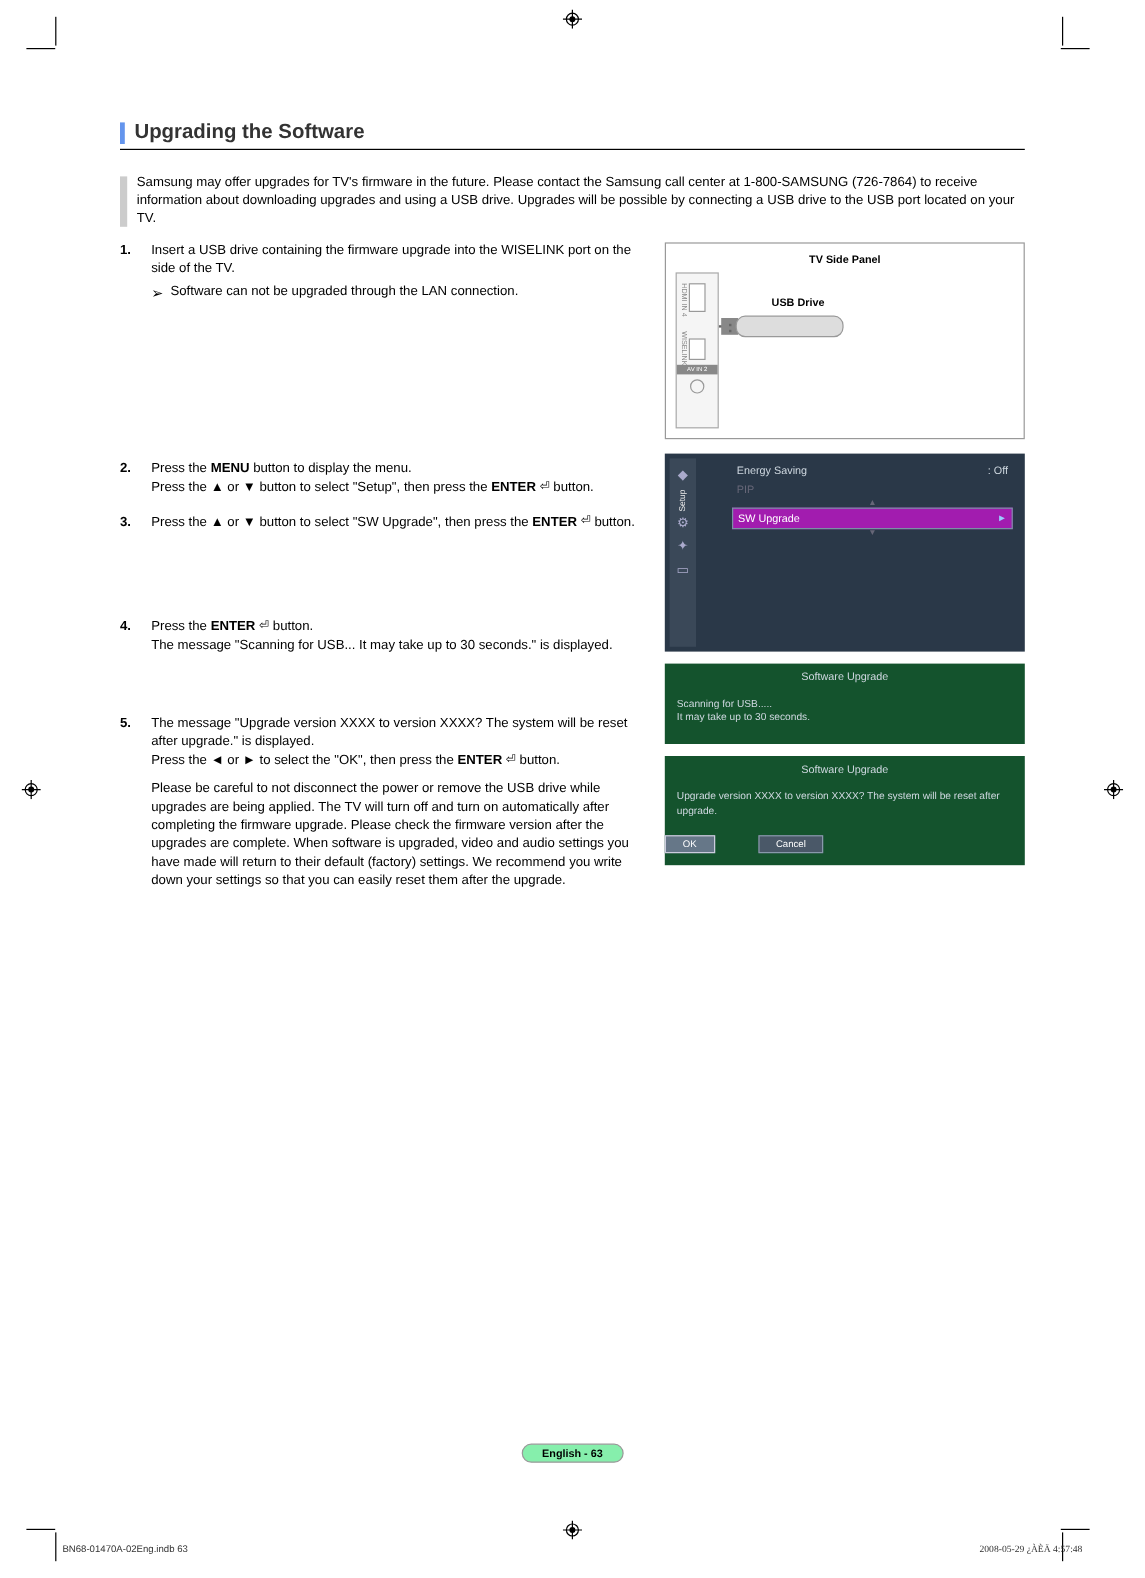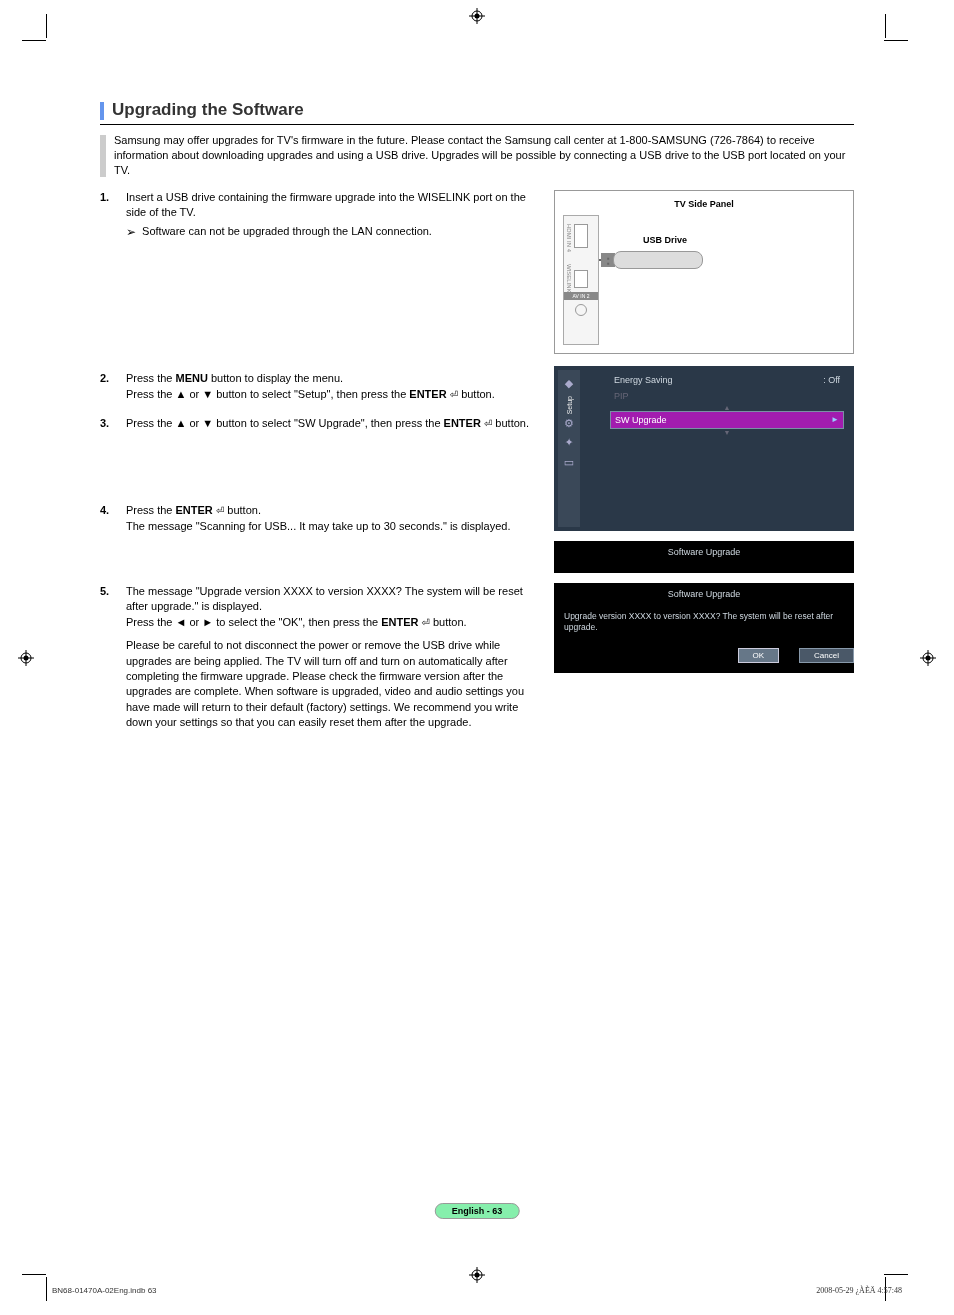--- a/index.html
+++ b/index.html
@@ -1,18 +1,18 @@
 <!DOCTYPE html>
 <html><head>
   <meta charset="utf-8">
   <style>
     * { margin: 0; padding: 0; box-sizing: border-box; }
     body { font-family: Arial, sans-serif; font-size: 11px; background: #fff; width: 954px; height: 1315px; position: relative; }
     .page { padding: 100px 100px 60px 100px; position: relative; }
-    .section-header { border-bottom: 1px solid #000; padding-bottom: 4px; margin-bottom: 8px; display: flex; align-items: flex-end; }
+    .section-header { border-bottom: 1px solid #000; padding-bottom: 4px; margin-bottom: 20px; display: flex; align-items: flex-end; }
     .section-bar { width: 4px; height: 18px; background: #6495ED; margin-right: 8px; }
     .section-title { font-size: 17px; font-weight: bold; color: #333; }
     .intro { margin-left: 14px; margin-bottom: 12px; line-height: 1.35; position: relative; }
     .intro-bar { position: absolute; left: -14px; top: 2px; width: 6px; height: 42px; background: #ccc; }
     .content-wrap { display: flex; }
     .left-col { flex: 1; padding-right: 24px; }
     .right-col { width: 300px; }
     .step { display: flex; margin-bottom: 40px; line-height: 1.4; }
     .step-num { font-weight: bold; width: 26px; flex-shrink: 0; }
     .step-body { flex: 1; }
@@ -42,24 +42,24 @@
     .menu-box { background: #2a3848; color: #cfd8e0; font-size: 9px; margin-bottom: 10px; padding: 4px; position: relative; height: 165px; display: flex; }
     .menu-sidebar { width: 22px; background: #3a4858; display: flex; flex-direction: column; align-items: center; padding-top: 4px; }
     .menu-sidebar-icon { width: 14px; height: 14px; margin: 3px 0; color: #aac; font-size: 11px; text-align: center; }
     .menu-sidebar-label { writing-mode: vertical-rl; font-size: 7px; color: #eee; margin-top: 2px; transform: rotate(180deg); }
     .menu-main { flex: 1; padding: 2px 6px; margin-left: 24px; }
     .menu-row { display: flex; justify-content: space-between; padding: 3px 4px; }
     .menu-row.dim { color: #667; }
     .menu-row.sel { background: #a21caf; color: #fff; border: 1px solid #7a90a5; position: relative; }
     .menu-arrow { position: absolute; right: 4px; color: #9cf; font-size: 8px; }
     
-    .dialog { background: #000000; color: #cfd8e0; font-size: 9px; margin-bottom: 10px; padding-bottom: 10px; }
+    .dialog { background: #14532d; color: #cfd8e0; font-size: 9px; margin-bottom: 10px; padding-bottom: 10px; }
     .dialog-title { text-align: center; padding: 6px; font-size: 9px; }
     .dialog-body { padding: 6px 10px; line-height: 1.4; font-size: 8.5px; }
-    .dialog-btns { display: flex; justify-content: flex-end; gap: 20px; margin-top: 8px; }
+    .dialog-btns { display: flex; justify-content: flex-start; gap: 36px; margin-top: 8px; }
     .dialog-btn { background: #4a5868; border: 1px solid #8899aa; padding: 2px 14px; font-size: 8px; color: #fff; }
     .dialog-btn.sel { background: #667788; border-color: #ccd; }
     
     .page-footer-label { position: absolute; bottom: 96px; left: 50%; transform: translateX(-50%); border: 1px solid #999; border-radius: 10px; padding: 2px 16px; font-size: 9px; font-weight: bold; background: #86efac; }
     .footer-left { position: absolute; bottom: 20px; left: 52px; font-size: 8px; font-family: Liberation Sans, sans-serif; color: #333; }
     .footer-right { position: absolute; bottom: 20px; right: 52px; font-size: 8px; font-family: 'Times New Roman', serif; color: #333; }
     
     .crop-h { position: absolute; background: #000; height: 1px; width: 24px; }
     .crop-v { position: absolute; background: #000; width: 1px; height: 24px; }
     .reg-mark { position: absolute; width: 16px; height: 16px; }
@@ -218,20 +218,24 @@
           <div class="menu-row sel">
             <span>SW Upgrade</span>
             <span class="menu-arrow">►</span>
           </div>
           <div style="text-align:center; color:#667; font-size:7px;">▼</div>
         </div>
       </div>
 
       <div class="dialog">
         <div class="dialog-title">Software Upgrade</div>
+        <div class="dialog-body">
+          <span>Scanning for USB.....</span><br>
+          <span>It may take up to 30 seconds.</span>
+        </div>
       </div>
 
       <div class="dialog">
         <div class="dialog-title">Software Upgrade</div>
         <div class="dialog-body">Upgrade version XXXX to version XXXX? The system will be reset after upgrade.</div>
         <div class="dialog-btns">
           <div class="dialog-btn sel">OK</div>
           <div class="dialog-btn">Cancel</div>
         </div>
       </div>

